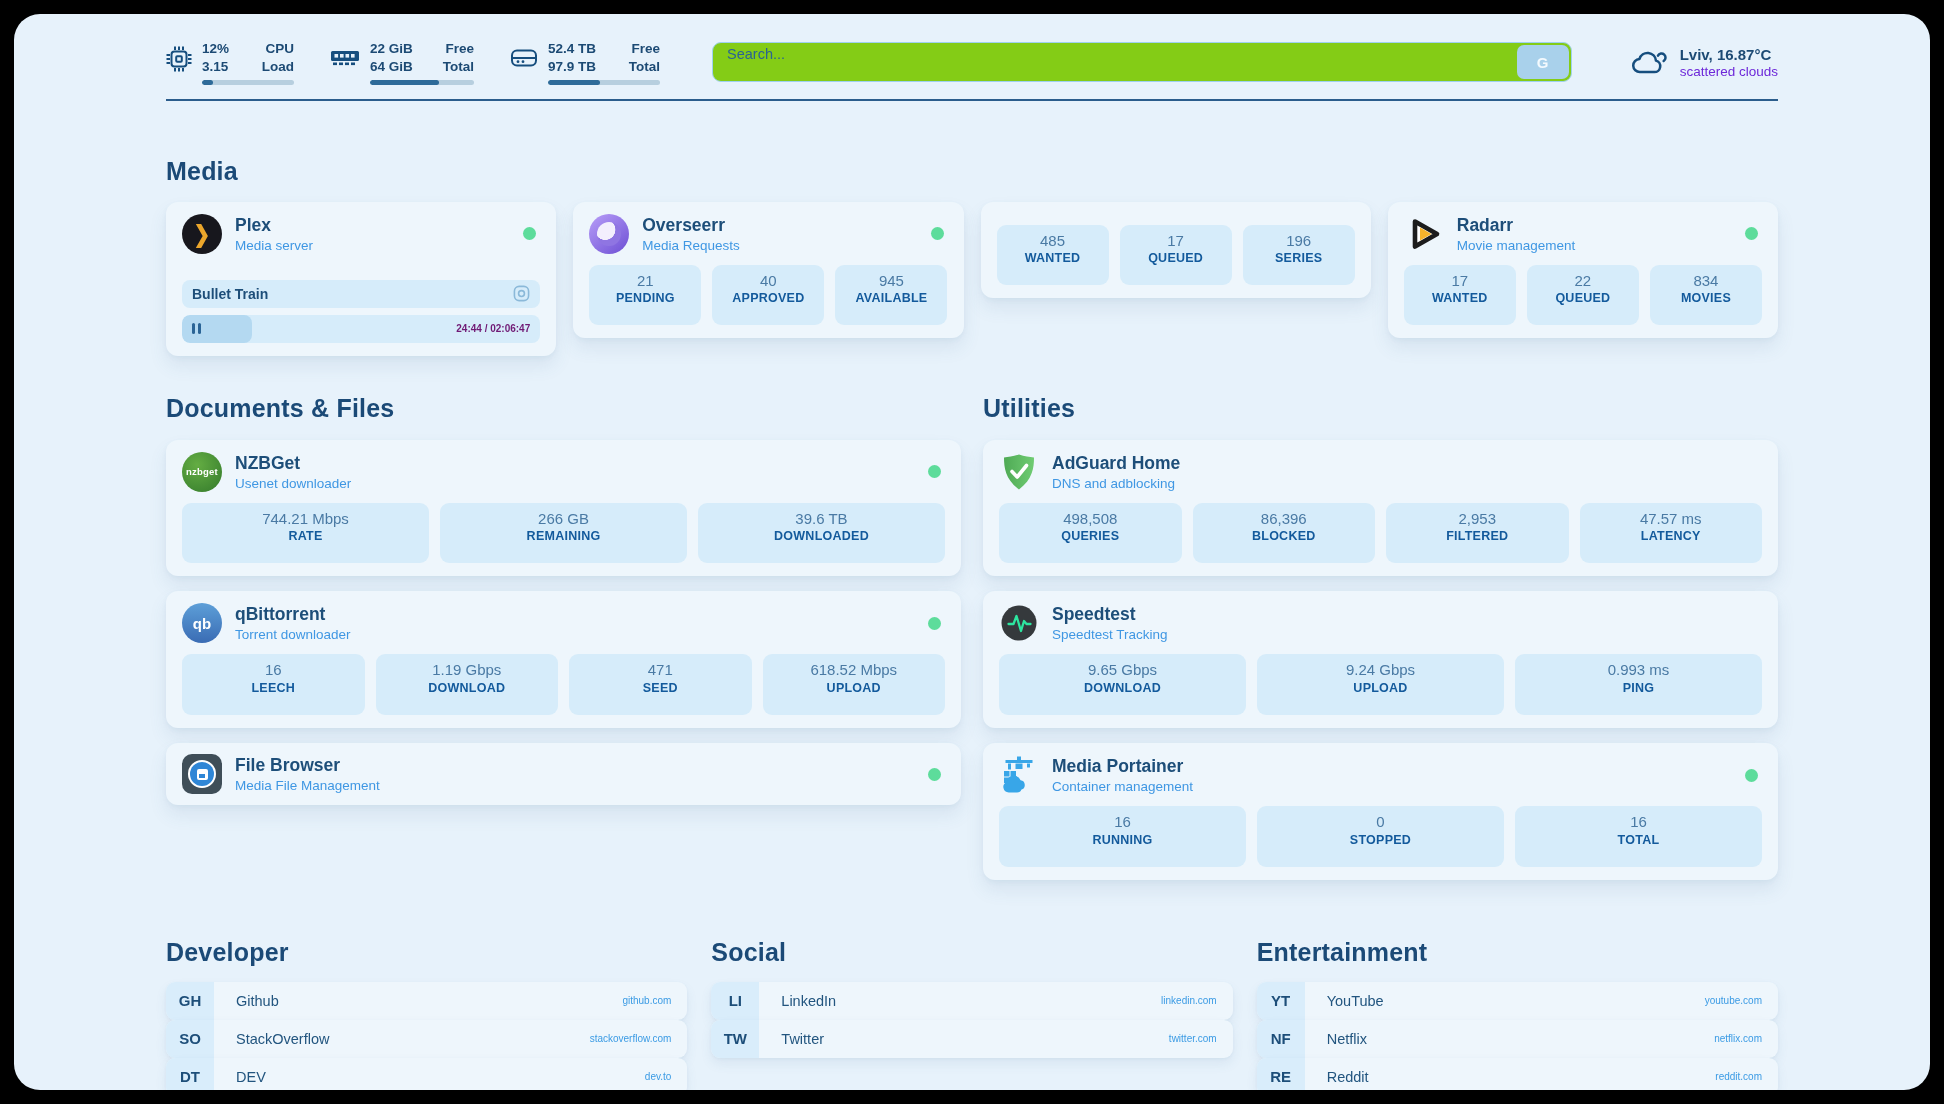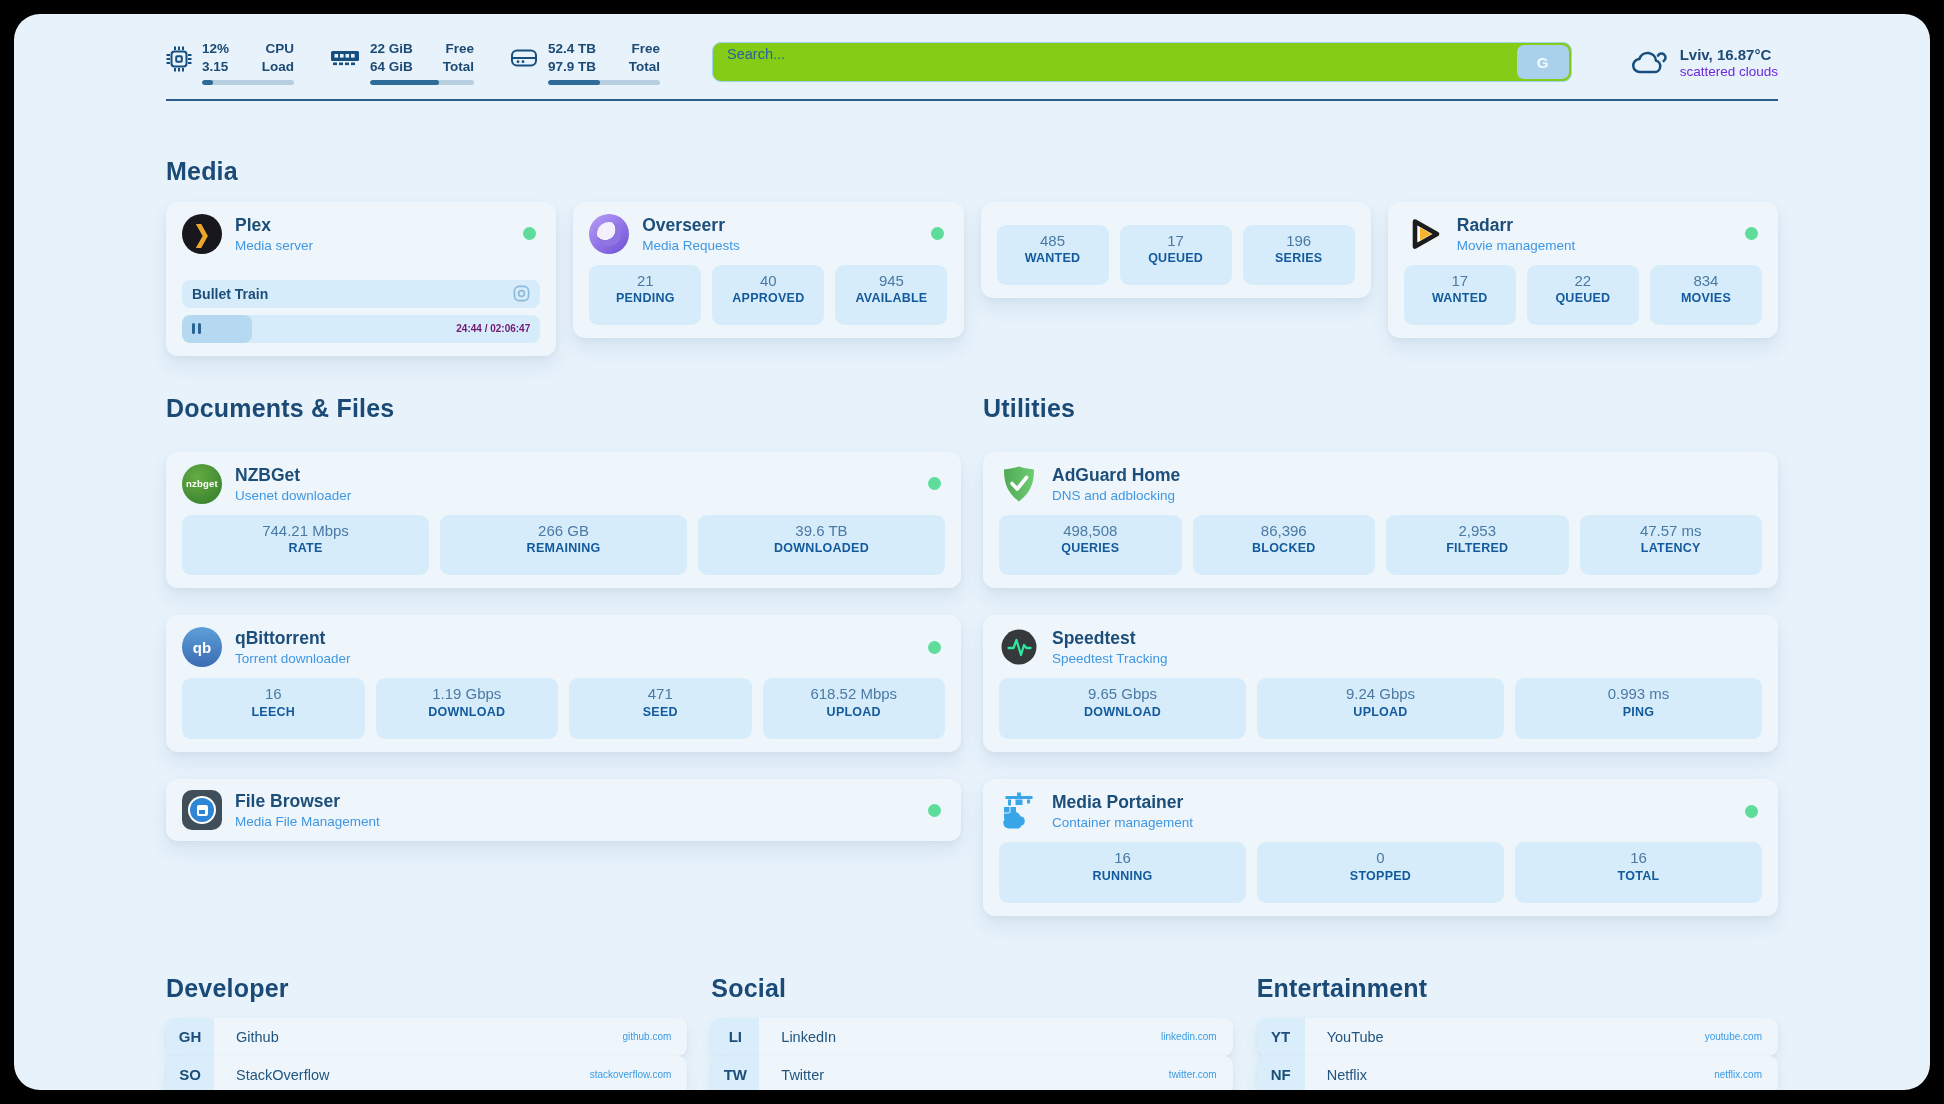--- a/index.html
+++ b/index.html
@@ -28,21 +28,21 @@
   .w-cond { font-size:13.5px; font-weight:500; color:#6d28d9; margin-top:1px; }
 
   .divider { margin-top:14px; border-top:2px solid #2b5d8c; }
 
   
   .sec { font-size:25px; font-weight:700; color:#1b4a77; letter-spacing:.2px; }
   .media-sec { margin-top:56px; }
   .media-sec .sec { margin-bottom:16px; }
   .grid4 { display:grid; grid-template-columns:repeat(4,1fr); gap:17px; align-items:start; }
   .grid2 { display:grid; grid-template-columns:1fr 1fr; gap:22px; margin-top:38px; }
-  .col { display:flex; flex-direction:column; gap:27px; }
+  .col { display:flex; flex-direction:column; gap:15px; }
   .col .sec { margin-bottom:2px; }
 
   .card { background:#eef6fc; border-radius:12px; padding:12px 16px 13px; box-shadow:0 10px 18px rgba(70,112,150,.10), 0 2px 5px rgba(70,112,150,.06); cursor:pointer; }
   .c-head { display:flex; align-items:center; gap:13px; }
   .c-name { font-size:17.5px; font-weight:700; color:#1d4e79; line-height:1.2; }
   .c-sub { font-size:13.5px; font-weight:500; color:#3f97e3; margin-top:2px; }
   .dot { margin-left:auto; margin-right:4px; width:13px; height:13px; border-radius:50%; background:#5ddc9b; flex:none; }
 
   .app-icon { width:40px; height:40px; flex:none; display:flex; align-items:center; justify-content:center; border-radius:50%; }
   .plex { background:#17171d; }

